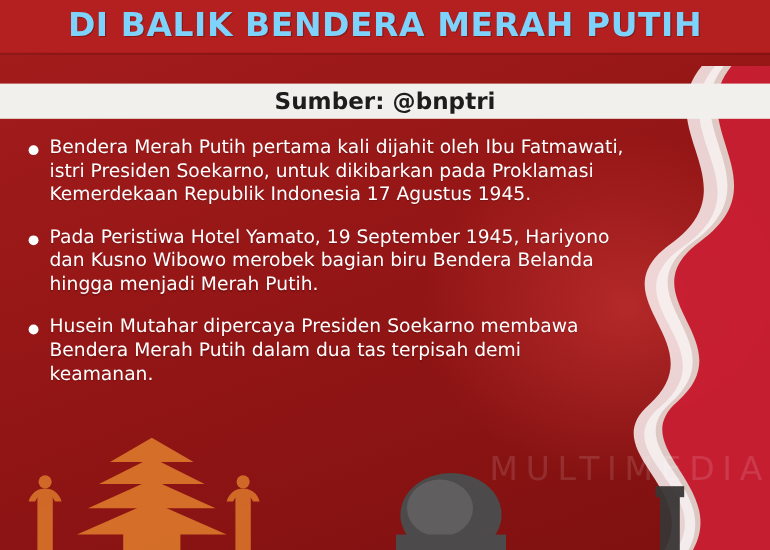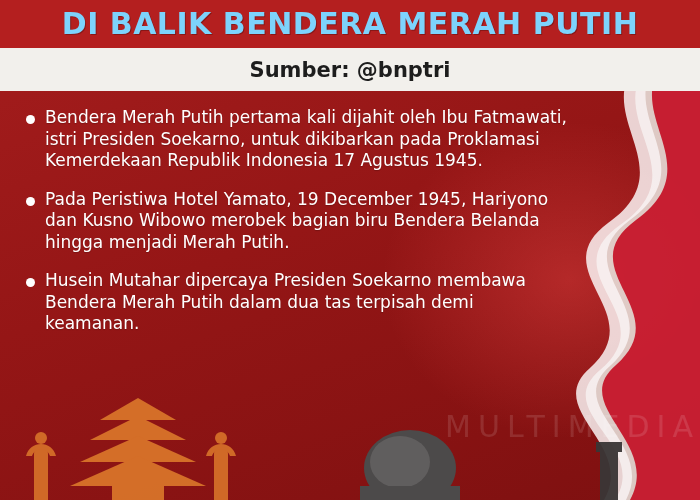--- a/index.html
+++ b/index.html
@@ -60,25 +60,26 @@
     color: #7dd3fc;
     text-transform: uppercase;
     font-family: "DejaVu Sans", sans-serif;
     text-shadow: 1px 1px 0 rgba(0,0,0,0.25);
     white-space: nowrap;
   }
 
   
   .source-bar {
     position: relative;
-    height: 43px;
+    height: 32px;
     background: #f2f0ec;
     display: flex;
     align-items: center;
     justify-content: center;
+    margin-top: 28px;
   }
   .source-bar .source-text {
     font-size: 21px;
     font-weight: bold;
     color: #1d1d1d;
     font-family: "DejaVu Sans", sans-serif;
   }
 
   
   .content {
@@ -162,21 +163,21 @@
   <div class="content">
 
     <div class="bullet-item">
       <span class="bullet-dot"></span>
       <span class="bullet-text">Bendera Merah Putih pertama kali dijahit oleh Ibu Fatmawati, istri Presiden Soekarno, untuk dikibarkan pada Proklamasi Kemerdekaan Republik Indonesia 17 Agustus 1945.</span>
     </div>
 
 
     <div class="bullet-item">
       <span class="bullet-dot"></span>
-      <span class="bullet-text">Pada Peristiwa Hotel Yamato, 19 December 1945, Hariyono dan Kusno Wibowo merobek bagian biru Bendera Belanda hingga menjadi Merah Putih.</span>
+      <span class="bullet-text">Pada Peristiwa Hotel Yamato, 19 September 1945, Hariyono dan Kusno Wibowo merobek bagian biru Bendera Belanda hingga menjadi Merah Putih.</span>
     </div>
 
     <div class="bullet-item">
       <span class="bullet-dot"></span>
       <span class="bullet-text">Husein Mutahar dipercaya Presiden Soekarno membawa Bendera Merah Putih dalam dua tas terpisah demi keamanan.</span>
     </div>
 
   </div>
 
   <div class="watermark">MULTIMEDIA</div>

